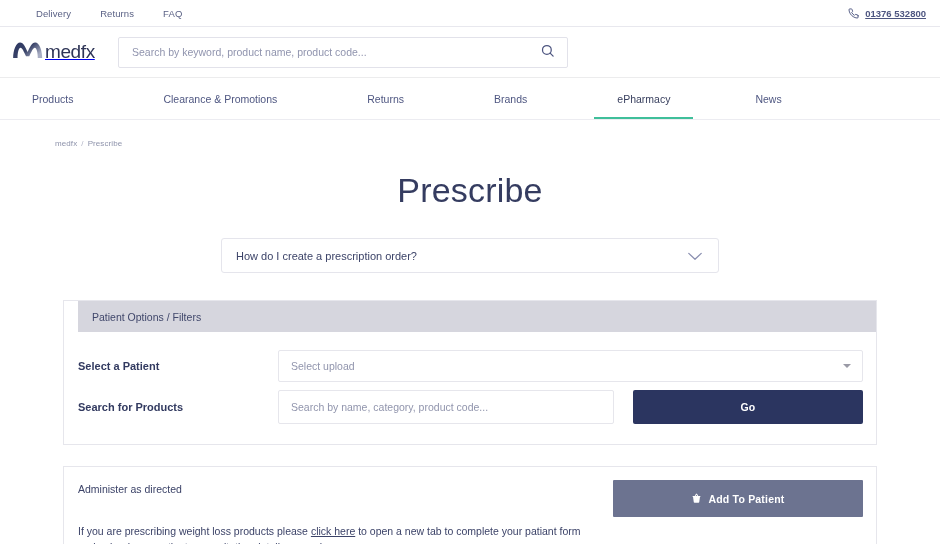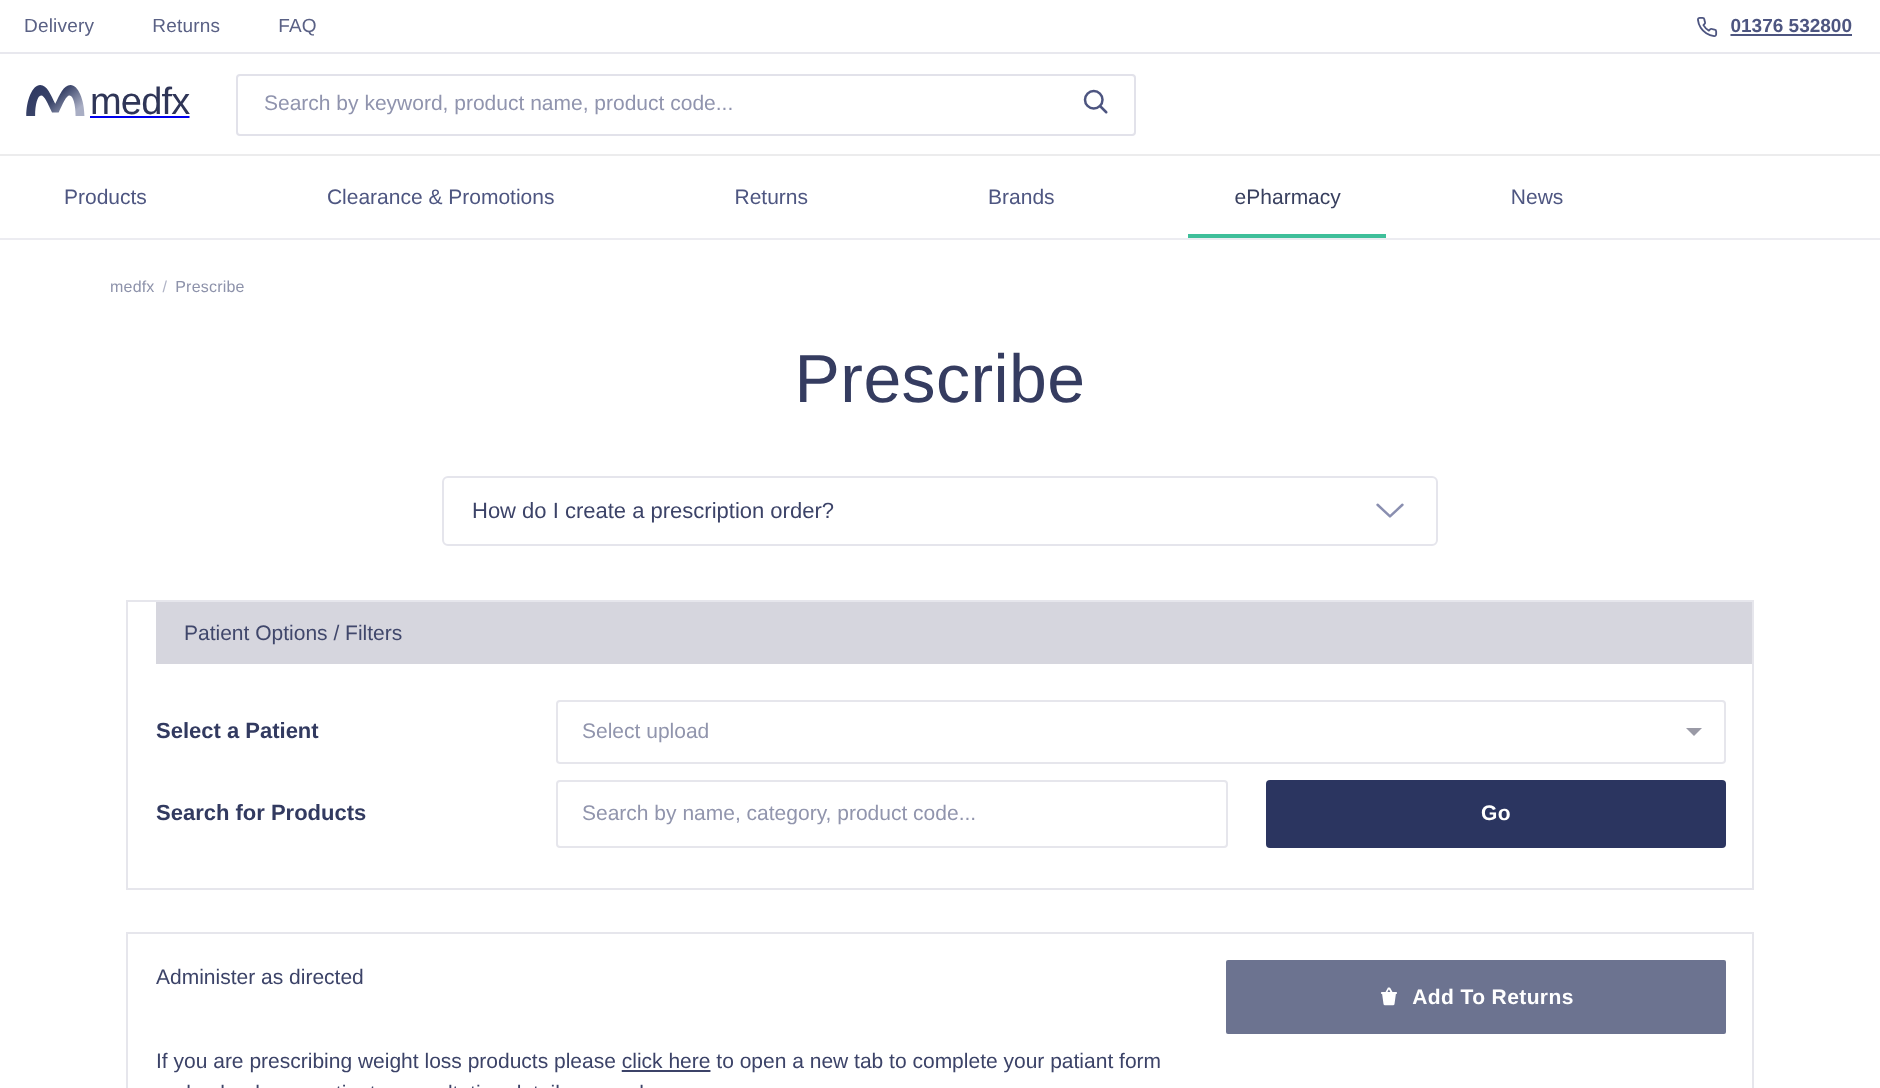--- a/index.html
+++ b/index.html
@@ -20,20 +20,21 @@
     align-items: center;
     justify-content: space-between;
     padding: 0 14px 0 12px;
     border-bottom: 1px solid #e8e8ee;
     background: #fff;
   }
   .utility-links {
     display: flex;
     align-items: center;
     gap: 29px;
+    margin-left: 24px;
   }
   .utility-link {
     font-size: 9.5px;
     color: #5a6185;
     text-decoration: none;
     letter-spacing: 0.1px;
   }
   .utility-phone {
     display: flex;
     align-items: center;
@@ -436,19 +437,19 @@
 
   <section class="panel-2">
     <div class="administer-text">Administer as directed</div>
 
     <button class="add-basket-button">
       <span>
         <svg width="11" height="11" viewBox="0 0 24 24" fill="#ffffff">
           <path d="M10.6 2.2 8.2 6.6H4.2a1 1 0 0 0 0 2h.3l1.5 11a1.6 1.6 0 0 0 1.6 1.4h8.8a1.6 1.6 0 0 0 1.6-1.4l1.5-11h.3a1 1 0 0 0 0-2h-4l-2.4-4.4a1 1 0 0 0-1.8.9l1.9 3.5h-3.2l1.9-3.5a1 1 0 1 0-1.8-.9z"></path>
         </svg>
       </span>
-      <span>Add To Returns</span>
+      <span>Add To Patient</span>
     </button>
 
     <p class="prescribe-note"><span>If you are prescribing weight loss products please </span><a href="#">click here</a><span> to open a new tab to complete your patiant form and upload your patients consultation details securely.</span></p>
   </section>
 
 </div>
 
 </body></html>

